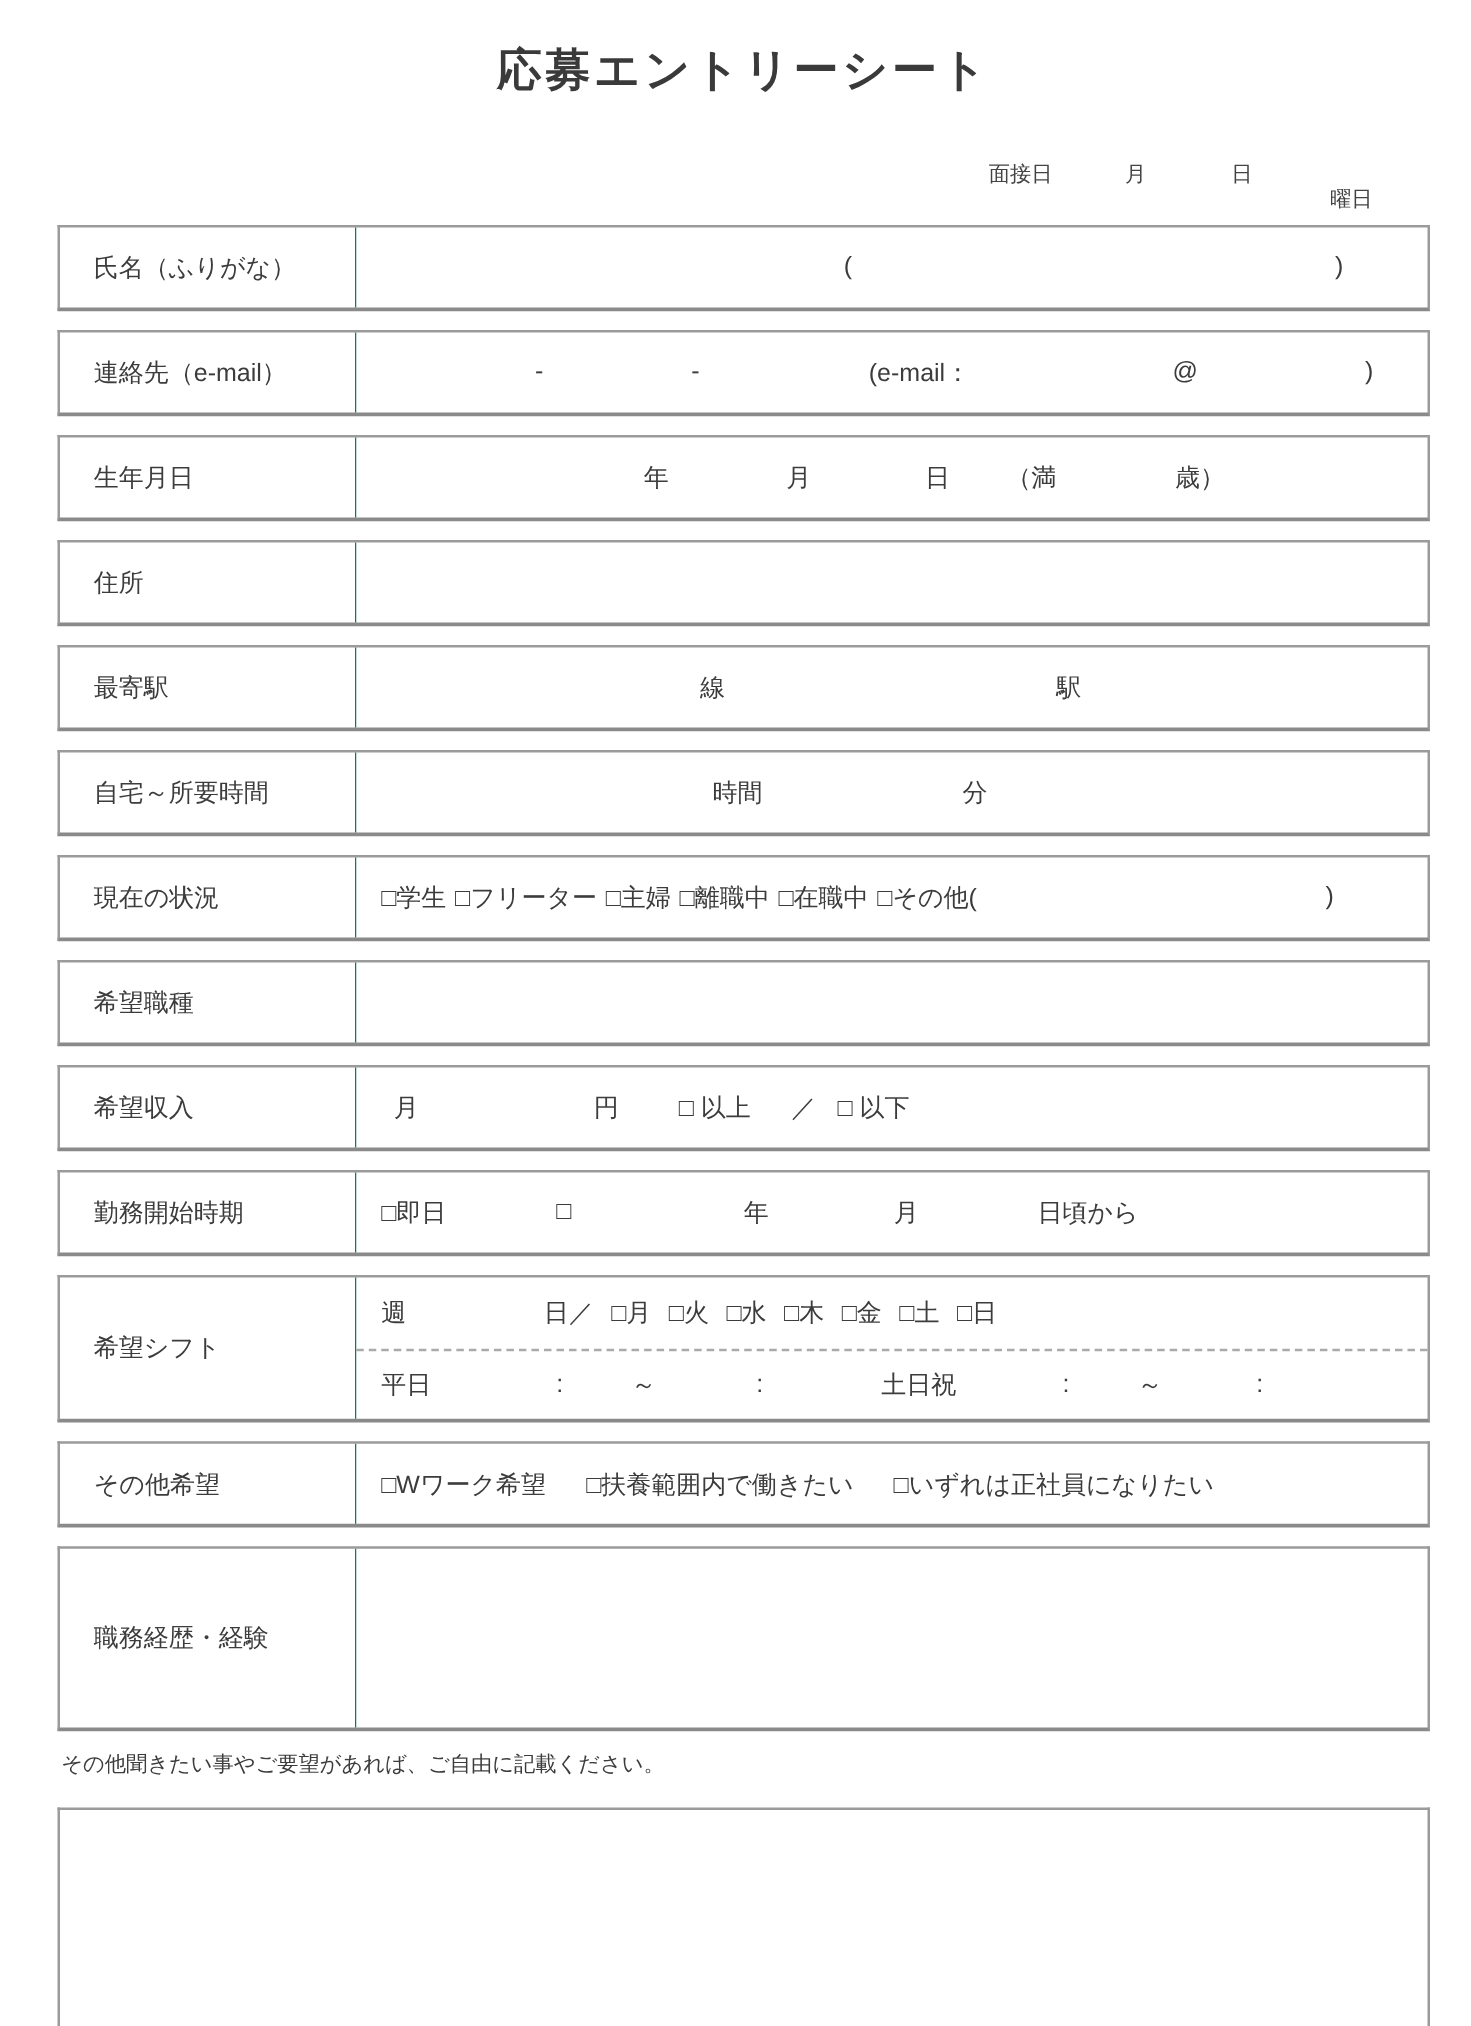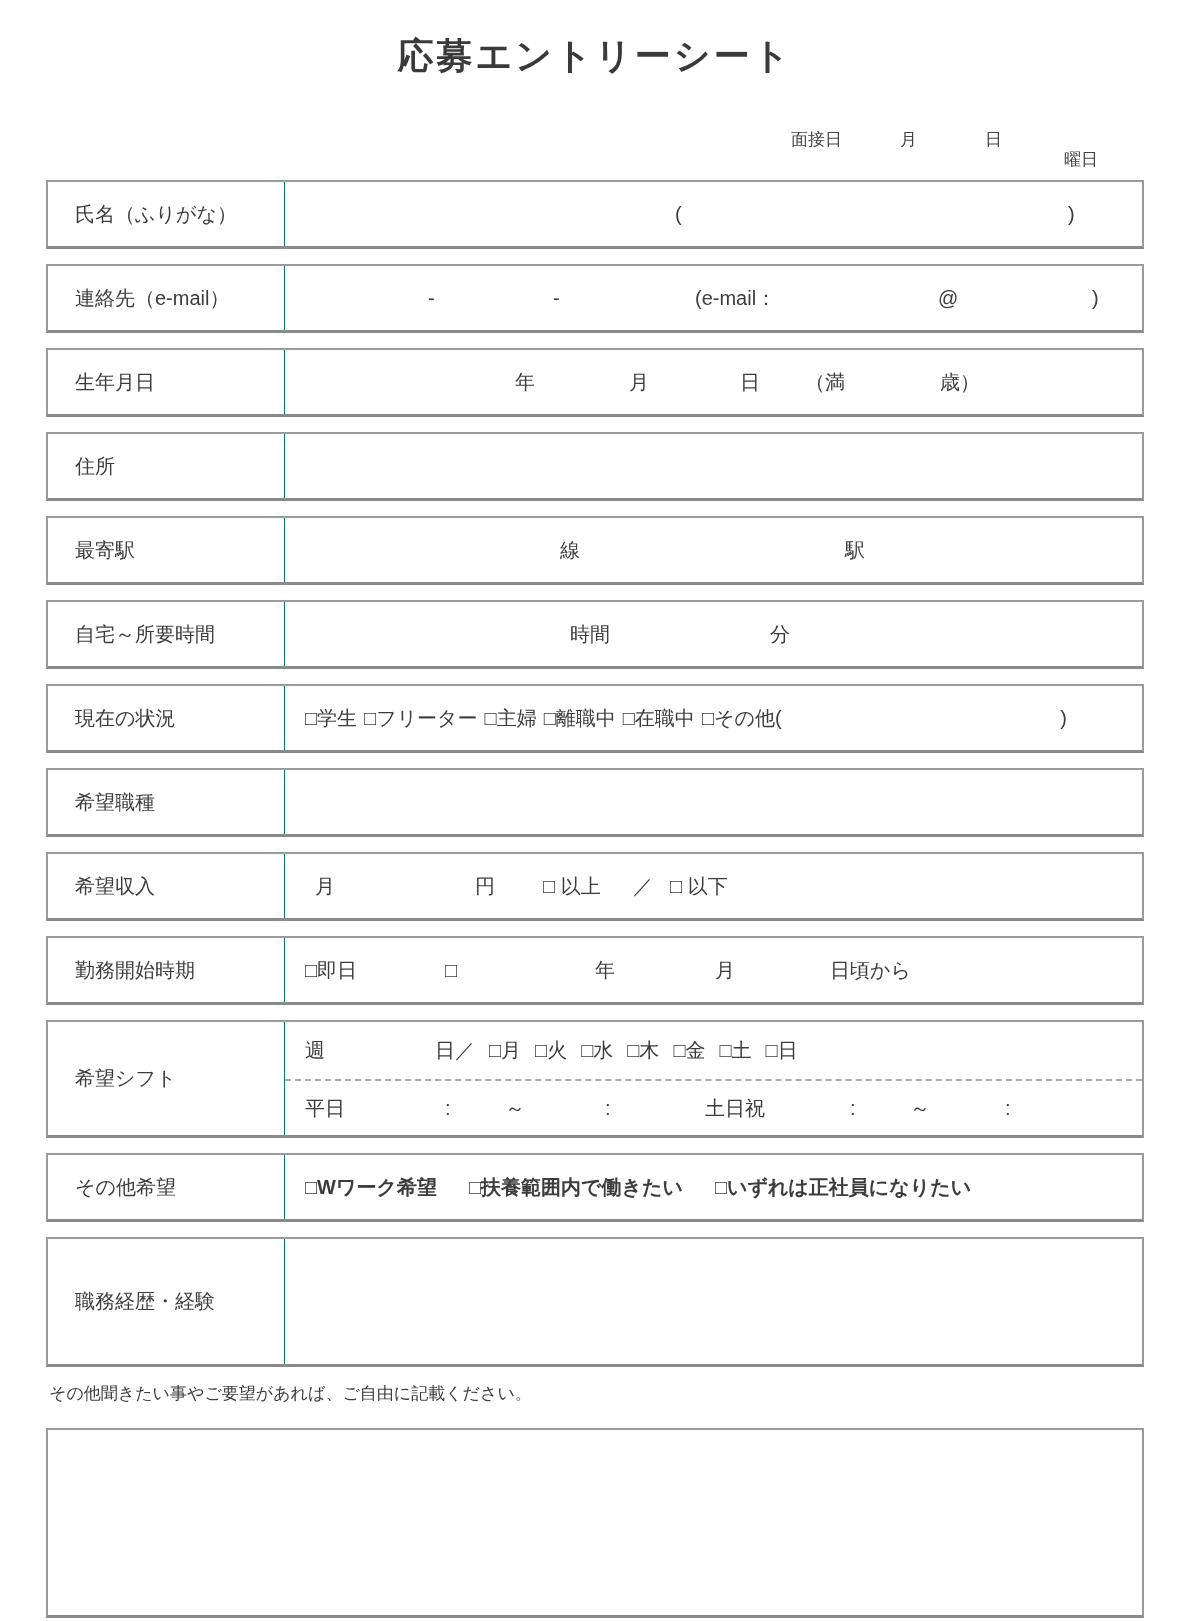--- a/index.html
+++ b/index.html
@@ -38,21 +38,21 @@
 
   .row {
     display: flex;
     border: 2px solid #9b9b9b;
     border-bottom: 3px solid #8a8a8a;
     margin-bottom: 15px;
     height: 69px;
     background: #fff;
   }
   .row.tall-shift { height: 118px; }
-  .row.tall-career { height: 130px; }
+  .row.tall-career { height: 148px; }
 
   .label-cell {
     width: 237px;
     flex: 0 0 237px;
     border-right: 1px solid #0f766e;
     display: flex;
     align-items: center;
     padding-left: 27px;
     font-size: 20px;
     color: #3c3c3c;
@@ -70,21 +70,21 @@
   }
   .options-flex {
     position: absolute;
     top: 0; bottom: 0; left: 20px; right: 0;
     display: flex;
     align-items: center;
     white-space: nowrap;
     text-align: center;
   }
   .options-flex.gap-sm > * { margin-right: 7px; }
-  .options-flex.gap-lg > * { margin-right: 32px; font-weight: bold; }
+  .options-flex.gap-lg > * { margin-right: 32px; }
 
   
   .shift-col { display: flex; flex-direction: column; }
   .shift-half { position: relative; flex: 1 1 50%; }
   .shift-half.second { border-top: 2px dashed #aaaaaa; }
   .shift-days { position: absolute; top: 0; bottom: 0; left: 150px; display: flex; align-items: center; }
   .shift-days > * { margin-right: 14px; }
 
   .footer-note {
     font-size: 17px;

